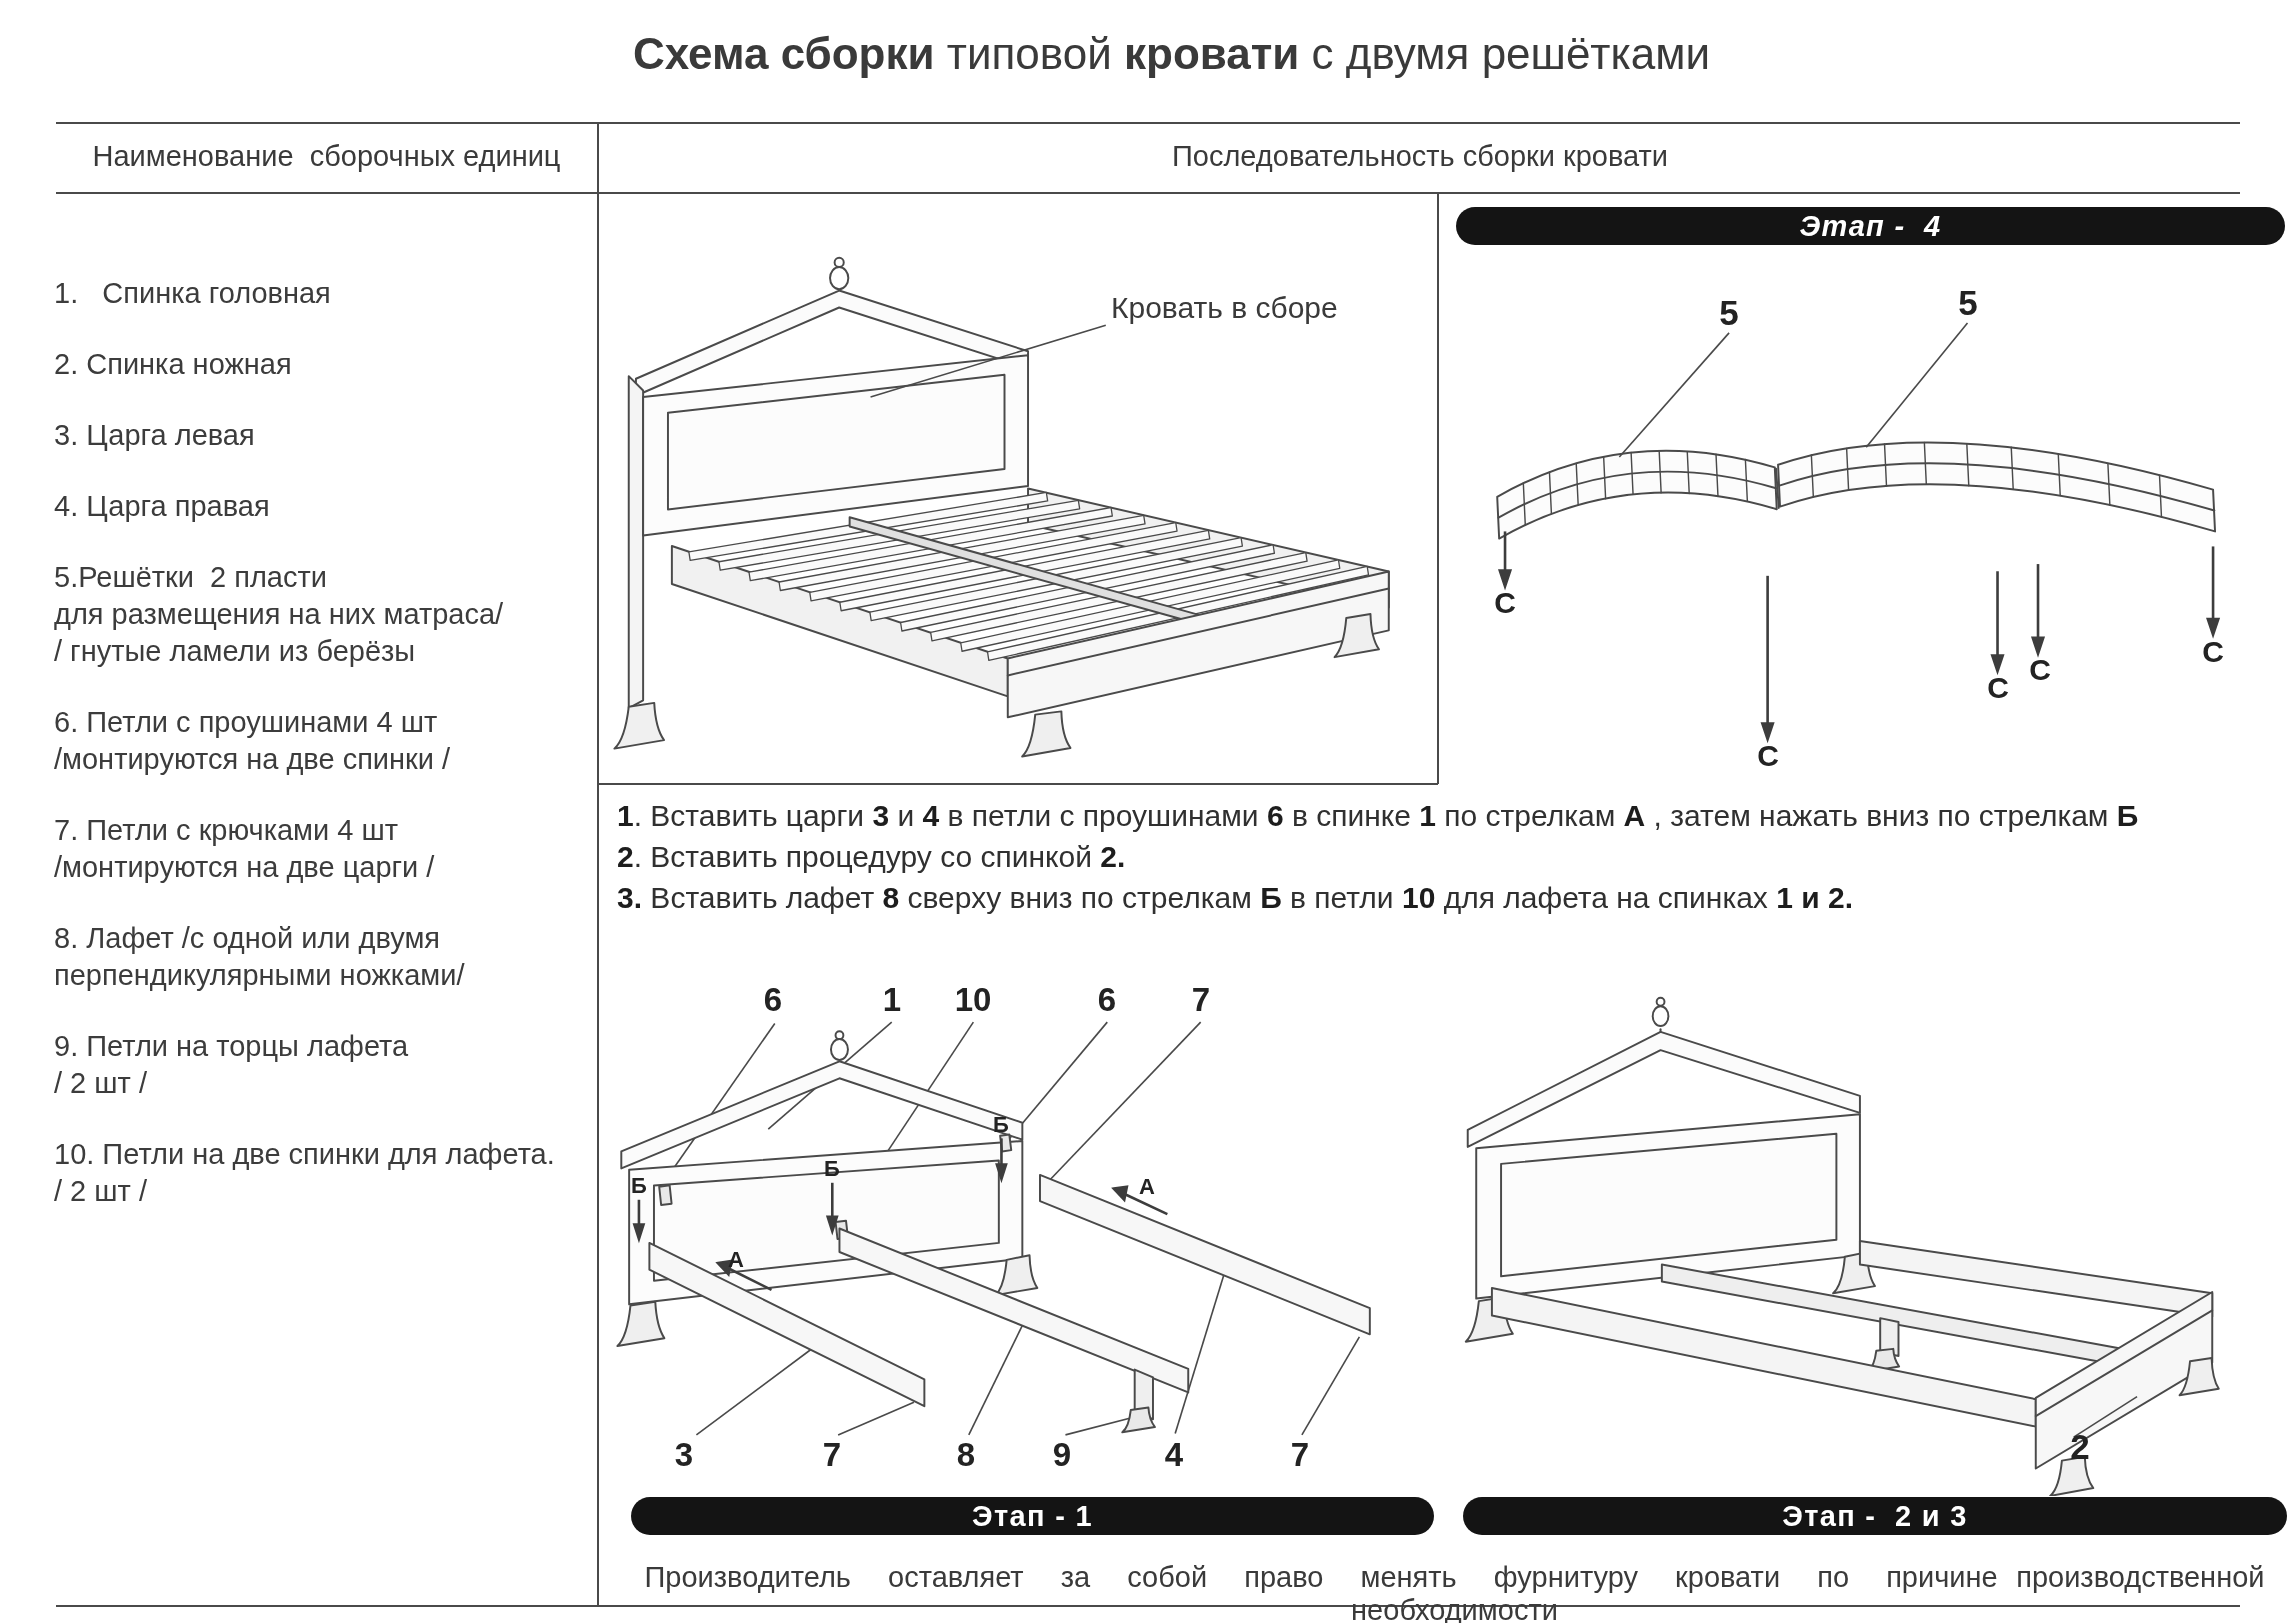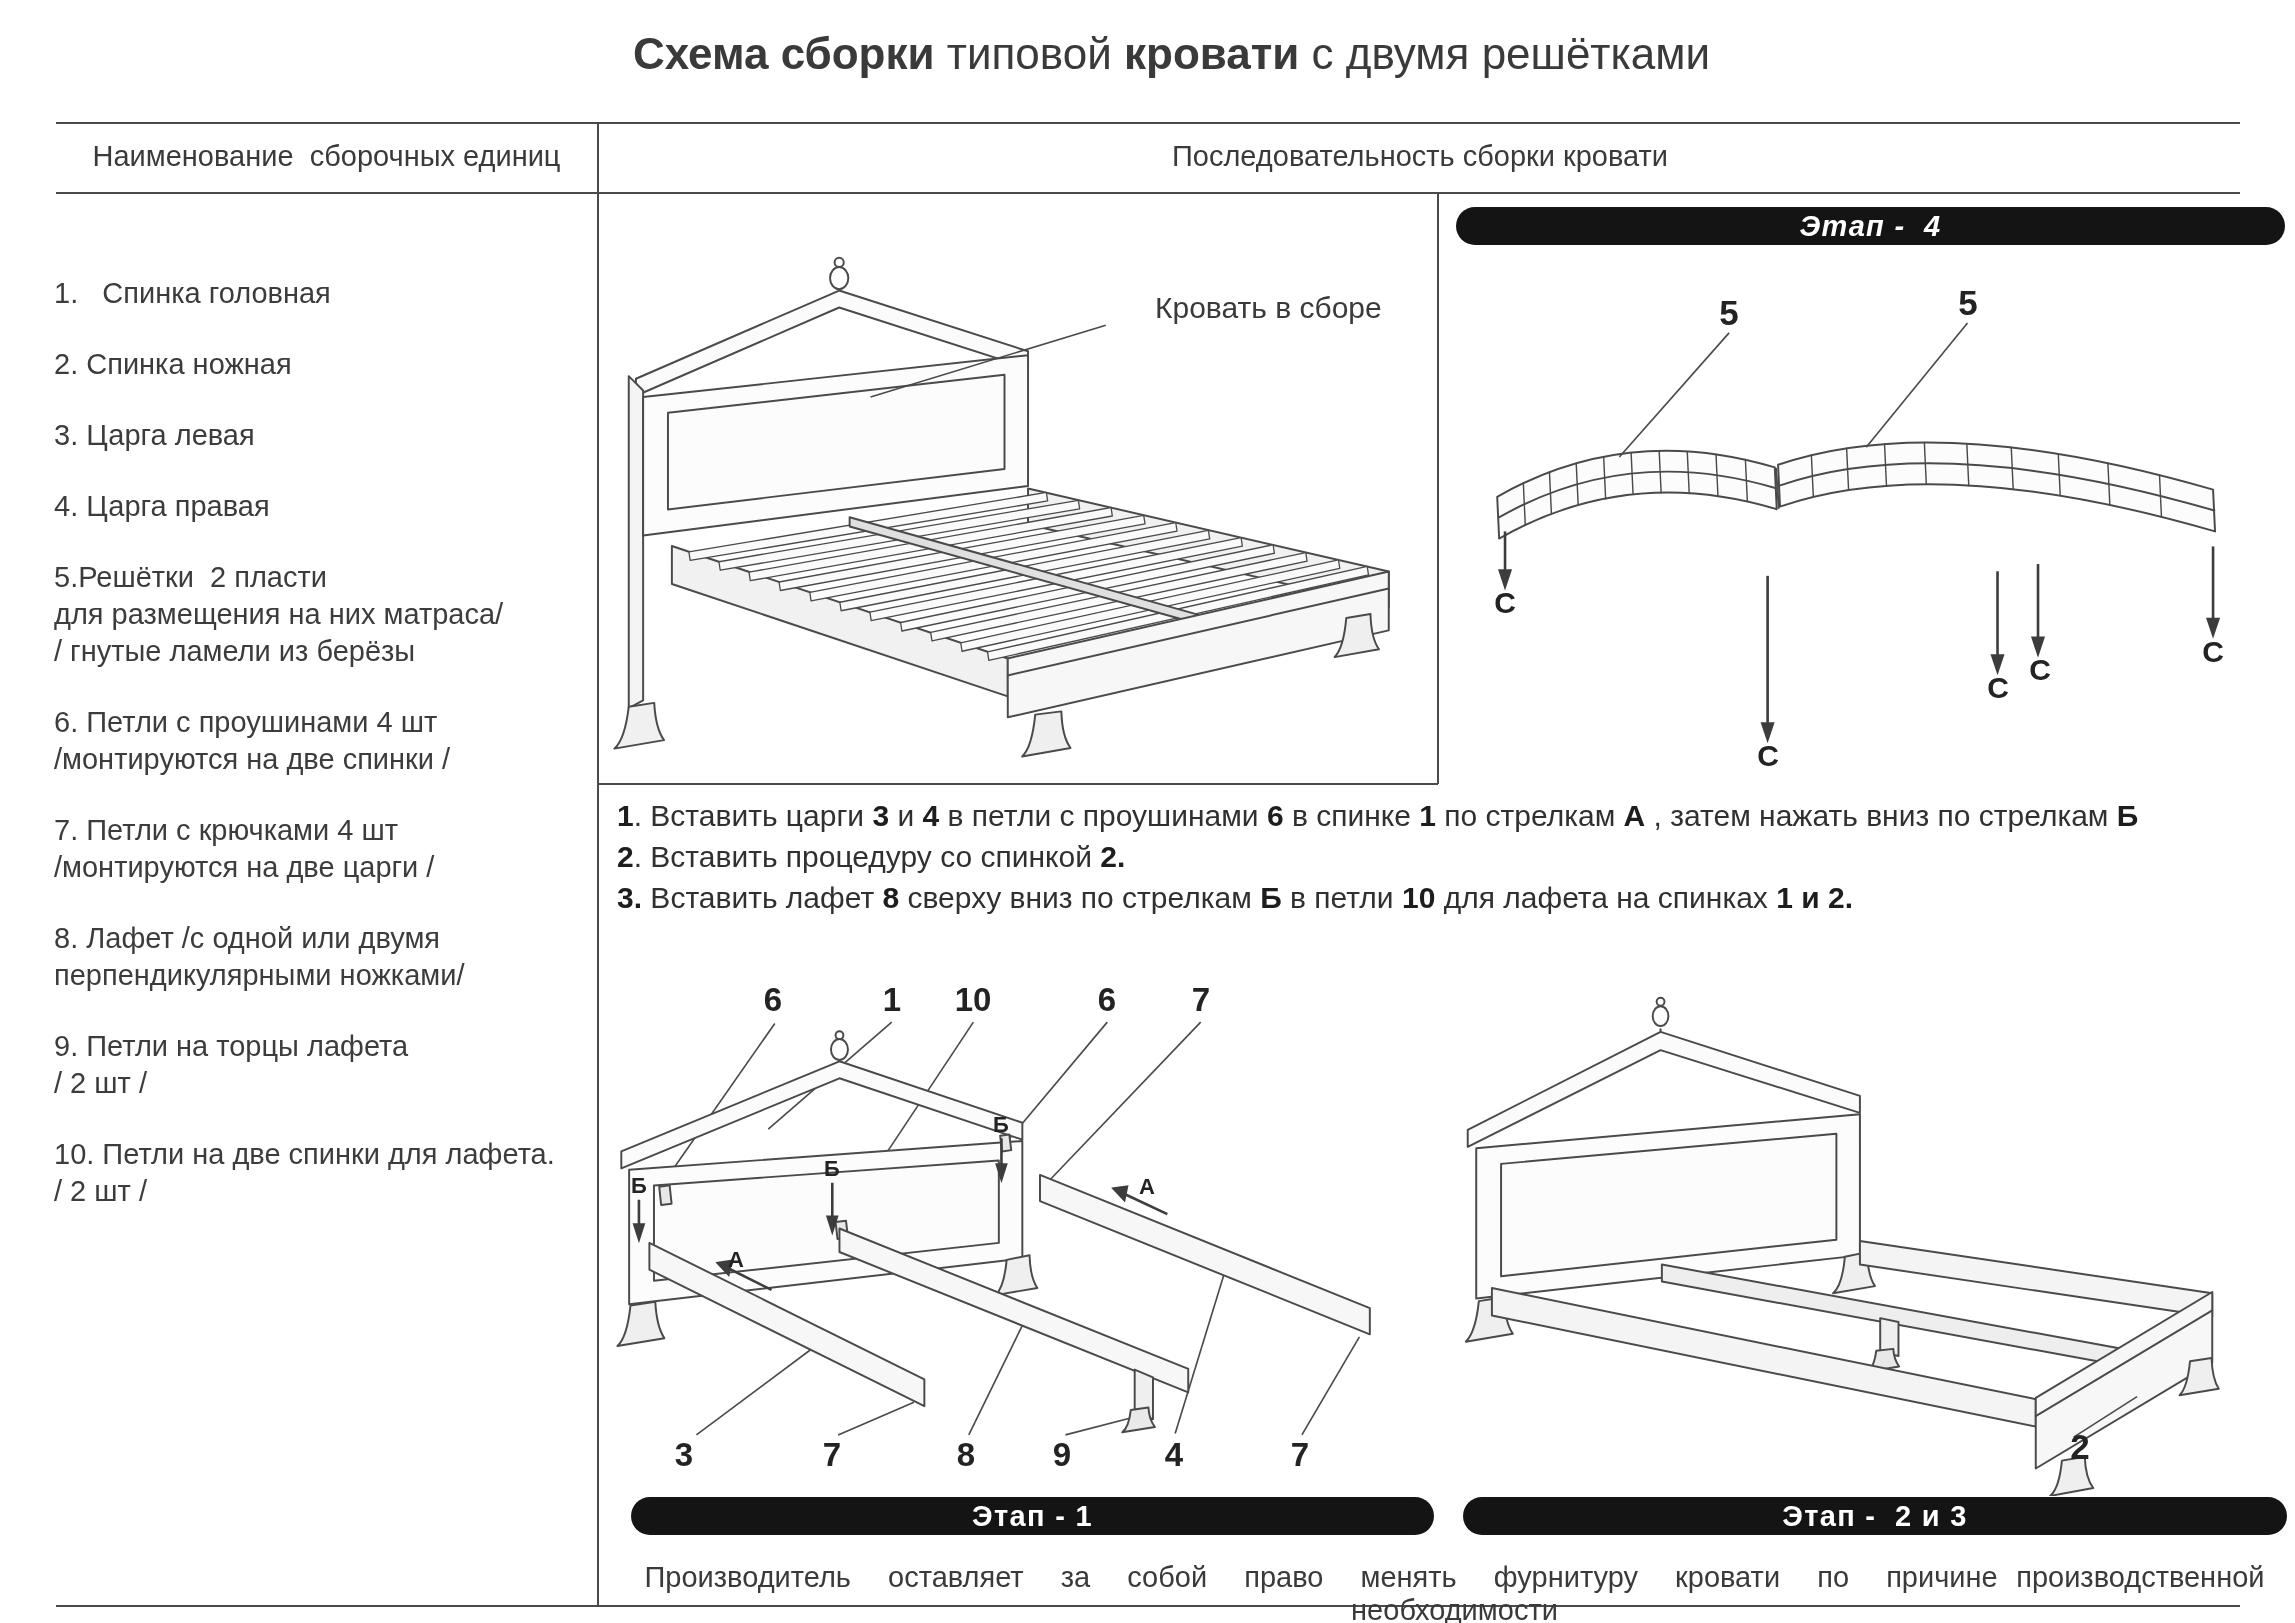--- a/index.html
+++ b/index.html
@@ -6,21 +6,21 @@
   .page{position:relative;width:2295px;height:1624px;background:#ffffff;overflow:hidden;
         font-family:"Liberation Sans",sans-serif;color:#3c3c3c;}
   .hline,.vline{position:absolute;background:#4a4a4a;}
   .title{position:absolute;top:29px;left:0;width:100%;text-align:center;font-size:44px;color:#3a3a3a;padding-left:24px;}
   .title .bold{font-weight:bold;}
   .col-header{position:absolute;font-size:29px;text-align:center;white-space:pre-wrap;color:#3a3a3a;}
   .parts{position:absolute;left:54px;top:275px;width:529px;font-size:29px;line-height:37px;}
   .part-item{margin-bottom:34px;}
   .part-line{white-space:pre-wrap;}
   .panel{position:absolute;}
-  .caption{position:absolute;font-size:30px;color:#3a3a3a;white-space:nowrap;margin-left:44px;}
+  .caption{position:absolute;font-size:30px;color:#3a3a3a;white-space:nowrap;}
   .banner{position:absolute;height:38px;border-radius:19px;background:#141414;color:#ffffff;
           display:flex;align-items:center;justify-content:center;font-size:29px;font-weight:bold;
           letter-spacing:1.3px;white-space:pre-wrap;}
   .instr{position:absolute;left:617px;top:795px;width:1673px;font-size:30px;line-height:41px;color:#303030;}
   .instr-line{white-space:pre-wrap;}
   .instr-line .bb{font-weight:bold;color:#1d1d1d;}
   .lbl{position:absolute;transform:translate(-50%,-50%);font-weight:bold;color:#232323;white-space:nowrap;}
   .lbl-num{font-size:33px;}
   .lbl-5{font-size:35px;}
   .lbl-c{font-size:30px;}

